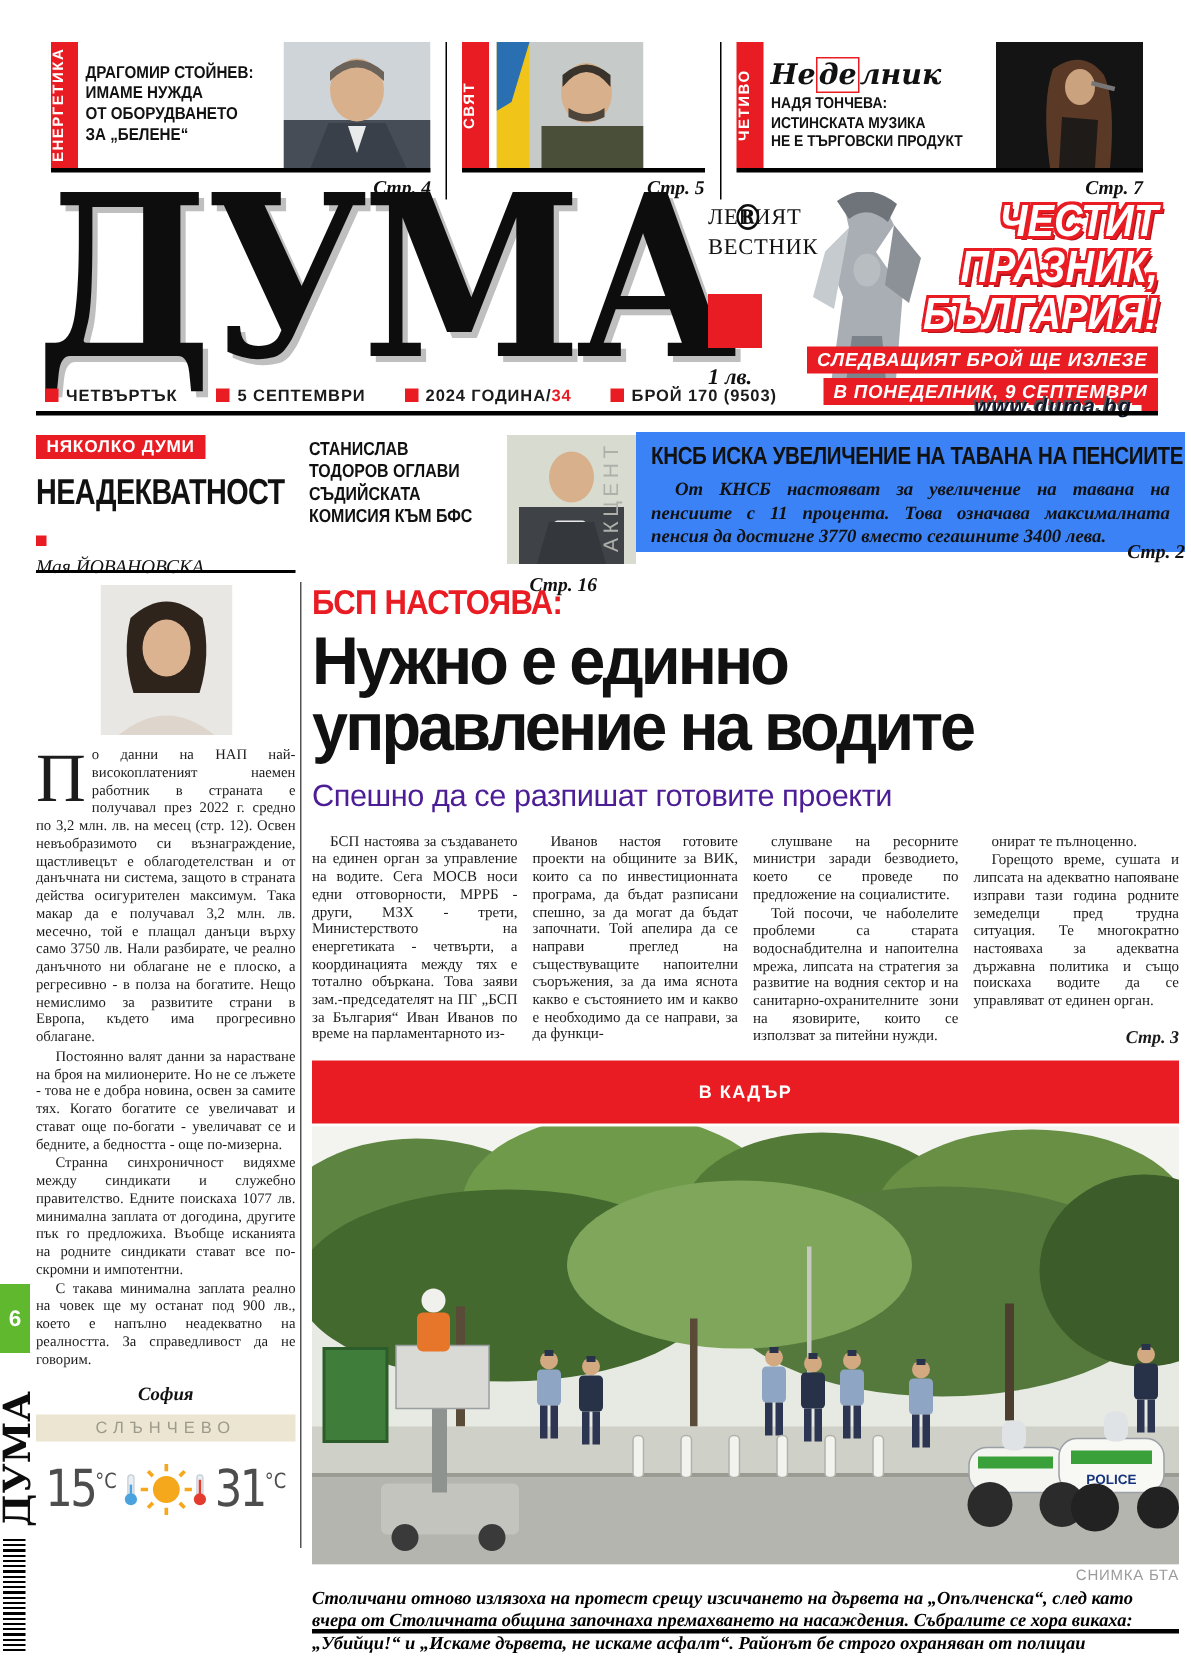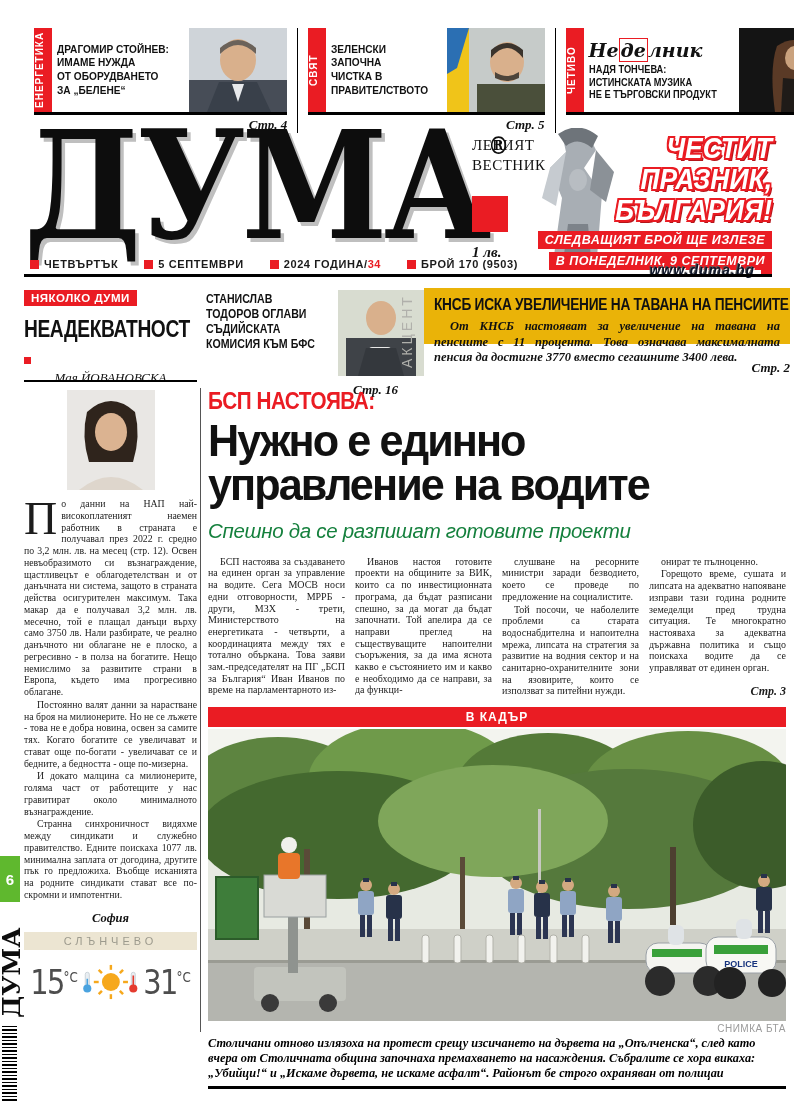--- a/index.html
+++ b/index.html
@@ -47,32 +47,32 @@
   .dateline .sq{display:inline-block;width:9px;height:9px;background:#ea1c23;margin-right:5px;vertical-align:-1px;}
   .dateline .red{color:#ea1c23;}
   .rule{position:absolute;background:#000;}
   .rule-masthead{left:24px;top:274px;width:748px;height:2.5px;}
   
   .opinion-head{position:absolute;left:24px;top:288px;width:173px;}
   .badge{display:inline-block;background:#ea1c23;color:#fff;font-weight:bold;font-size:11.5px;
          letter-spacing:.5px;padding:2px 7px;}
   .op-title{margin:9px 0 0;font-size:24px;font-weight:800;letter-spacing:-.5px;transform:scaleX(.8);transform-origin:left;white-space:nowrap;}
   .op-dot{width:7px;height:7px;background:#ea1c23;margin-top:14px;}
-  .op-author{font:italic 13px "Liberation Serif",serif;margin-top:6px;text-align:center;}
+  .op-author{font:italic 13px "Liberation Serif",serif;margin-top:6px;}
   .op-rule{left:24px;top:380px;width:173px;height:2px;}
   .sport{position:absolute;left:206px;top:290px;width:192px;}
   .sport-main{display:flex;gap:4px;}
   .sport-headline{font-weight:bold;font-size:12.5px;line-height:1.2;transform:scaleX(.85);transform-origin:left;white-space:nowrap;padding-top:2px;}
   .sport-headline span{display:block;}
   .sport-photo{width:86px;height:86px;flex:0 0 auto;}
   .sport-photo svg{width:100%;height:100%;display:block;}
   .sport-page{text-align:right;font:bold italic 13px "Liberation Serif",serif;margin-top:6px;}
   .accent-v{position:absolute;left:399px;top:292px;height:76px;writing-mode:vertical-rl;transform:rotate(180deg);
             color:#b0b0ab;font-size:14px;letter-spacing:3px;}
-  .pension{position:absolute;left:424px;top:288px;width:366px;height:56px;background:#eab308;padding:7px 10px 18px;box-sizing:border-box;}
+  .pension{position:absolute;left:424px;top:288px;width:366px;height:80px;background:#3b82f6;padding:7px 10px 18px;box-sizing:border-box;}
   .pension-h{font-weight:800;font-size:16.5px;letter-spacing:-.3px;transform:scaleX(.83);transform-origin:left;white-space:nowrap;}
   .pension-t{margin-top:5px;font:bold italic 12.5px "Liberation Serif",serif;line-height:1.25;text-align:justify;text-indent:16px;}
   .pension-page{position:absolute;left:424px;top:360px;width:366px;text-align:right;font:bold italic 13px "Liberation Serif",serif;}
   
   .op-col{position:absolute;left:24px;top:388px;width:173px;}
   .vert-rule{position:absolute;left:200px;top:388px;width:1px;height:644px;background:#555;}
   .portrait{width:88px;height:100px;margin:2px auto 8px;display:block;}
   .op-body{font:9.8px "Liberation Serif",serif;line-height:1.2;text-align:justify;color:#1c1c1c;}
   .op-body p{margin:0;}
   .op-body p+p{text-indent:13px;margin-top:1px;}
@@ -82,29 +82,29 @@
                font-size:11px;letter-spacing:4px;padding:3px 0;}
   .weather{display:flex;align-items:center;justify-content:space-between;margin-top:10px;padding:0 2px;text-align:center;}
   .temp{font-family:"DejaVu Sans",sans-serif;font-size:34px;color:#4d4d4d;letter-spacing:-2px;transform:scaleX(.85);}
   .temp sup{font-size:14px;letter-spacing:0;}
   
   .main-art{position:absolute;left:208px;top:388px;width:578px;}
   .kicker{color:#ea1c23;font-weight:800;font-size:23px;letter-spacing:-.5px;transform:scaleX(.9);transform-origin:left;}
   .headline{margin:4px 0 0;font-weight:800;font-size:45px;line-height:.98;letter-spacing:-2px;
             transform:scaleX(.96);transform-origin:left;white-space:nowrap;}
   .headline span{display:block;}
-  .subhead{margin-top:12px;font-size:20.5px;line-height:1.2;color:#15803d;letter-spacing:-.3px;font-style:italic;}
+  .subhead{margin-top:12px;font-size:20.5px;line-height:1.2;color:#4c1d95;letter-spacing:-.3px;}
   .subhead span{display:block;}
   .cols{display:flex;gap:10px;margin-top:12px;}
   .col{flex:1;font:10px "Liberation Serif",serif;line-height:1.17;text-align:justify;color:#1c1c1c;}
   .col p{margin:0;text-indent:12px;}
   .col p+p{margin-top:1px;}
   .continued{text-align:right;font:bold italic 12px "Liberation Serif",serif;margin-top:10px;}
   .band{margin-top:8px;background:#ea1c23;color:#fff;text-align:center;font-weight:bold;font-size:12px;
-        letter-spacing:1px;padding:3px 0;}
+        letter-spacing:1px;padding:14px 0;}
   .big-photo{width:578px;height:292px;display:block;margin-top:2px;}
   .credit{text-align:right;font-size:10px;color:#9b9b9b;letter-spacing:.5px;margin-top:2px;}
   .caption{font:bold italic 12.3px "Liberation Serif",serif;line-height:1.25;margin-top:2px;color:#000000;}
   .bottom-rule{left:208px;top:1086px;width:578px;height:2.5px;}
   
   .edge-num{position:absolute;left:0;top:856px;width:20px;height:46px;background:#5fb82e;color:#fff;
             font-weight:bold;font-size:15px;display:flex;align-items:center;justify-content:center;}
   .edge-logo{position:absolute;left:-3px;top:906px;height:112px;writing-mode:vertical-rl;transform:rotate(180deg);
              font-family:"DejaVu Serif",serif;font-weight:bold;font-size:25px;color:#0d0d0d;}
   .barcode{position:absolute;left:2px;top:1026px;width:15px;height:76px;
@@ -137,28 +137,20 @@
             <path d="M31 26 Q49 8 67 26 L67 20 Q49 4 31 20 Z" fill="#6b625a"></path>
           </svg>
         </div>
       </div>
       <div class="t-page">Стр. 4</div>
     </div>
 
     <div class="teaser">
       <div class="t-main">
         <div class="t-tag">СВЯТ</div>
-        <div class="t-body">
-          <div class="t-headline">
-            <span>ЗЕЛЕНСКИ</span>
-            <span>ЗАПОЧНА</span>
-            <span>ЧИСТКА В</span>
-            <span>ПРАВИТЕЛСТВОТО</span>
-          </div>
-        </div>
         <div class="t-photo">
           <svg viewBox="0 0 98 84">
             <rect width="98" height="84" fill="#c6cbc9"></rect>
             <rect x="0" y="0" width="22" height="84" fill="#f0c419"></rect>
             <path d="M0 0 L22 0 L10 40 L0 46 Z" fill="#2b6fb3"></path>
             <rect x="30" y="56" width="68" height="28" fill="#4a4f3a"></rect>
             <ellipse cx="60" cy="34" rx="17" ry="20" fill="#d9b08c"></ellipse>
             <path d="M44 30 Q60 10 76 30 L76 22 Q60 8 44 22 Z" fill="#3a332c"></path>
             <path d="M48 44 Q60 52 72 44 L72 50 Q60 56 48 50 Z" fill="#4d443a"></path>
           </svg>
@@ -268,22 +260,22 @@
   <div class="op-col">
     <svg class="portrait" viewBox="0 0 88 100">
       <rect width="88" height="100" fill="#e9e7e4"></rect>
       <path d="M20 22 Q44 0 68 22 Q74 46 66 72 L22 72 Q14 46 20 22" fill="#2f241c"></path>
       <ellipse cx="44" cy="42" rx="16" ry="19" fill="#dbb391"></ellipse>
       <path d="M12 100 Q44 74 76 100 Z" fill="#ded6cc"></path>
     </svg>
     <div class="op-body">
       <p><span class="dropcap">П</span><span>о данни на НАП най-високоплатеният наемен работник в страната е получавал през 2022 г. средно по 3,2 млн. лв. на месец (стр. 12). Освен невъобразимото си възнаграждение, щастливецът е облагодетелстван и от данъчната ни система, защото в страната действа осигурителен максимум. Така макар да е получавал 3,2 млн. лв. месечно, той е плащал данъци върху само 3750 лв. Нали разбирате, че реално данъчното ни облагане не е плоско, а регресивно - в полза на богатите. Нещо немислимо за развитите страни в Европа, където има прогресивно облагане.</span></p>
       <p>Постоянно валят данни за нарастване на броя на милионерите. Но не се лъжете - това не е добра новина, освен за самите тях. Когато богатите се увеличават и стават още по-богати - увеличават се и бедните, а бедността - още по-мизерна.</p>
-      <p>И докато малцина са милионерите, голяма част от работещите у нас гравитират около минималното възнаграждение.</p>
       <p>Странна синхроничност видяхме между синдикати и служебно правителство. Едните поискаха 1077 лв. минимална заплата от догодина, другите пък го предложиха. Въобще исканията на родните синдикати стават все по-скромни и импотентни.</p>
+      <p>С такава минимална заплата реално на човек ще му останат под 900 лв., което е напълно неадекватно на реалността. За справедливост да не говорим.</p>
     </div>
     <div class="op-city">София</div>
     <div class="op-forecast">СЛЪНЧЕВО</div>
     <div class="weather">
       <span class="temp"><span>15</span><sup>°C</sup></span>
       <svg width="13" height="28" viewBox="0 0 13 28">
         <rect x="4" y="2" width="5" height="18" rx="2.5" fill="#e9eef2" stroke="#c4ccd4"></rect>
         <rect x="5.5" y="10" width="2" height="10" fill="#4aa3df"></rect>
         <circle cx="6.5" cy="22" r="5" fill="#4aa3df"></circle>
       </svg>

